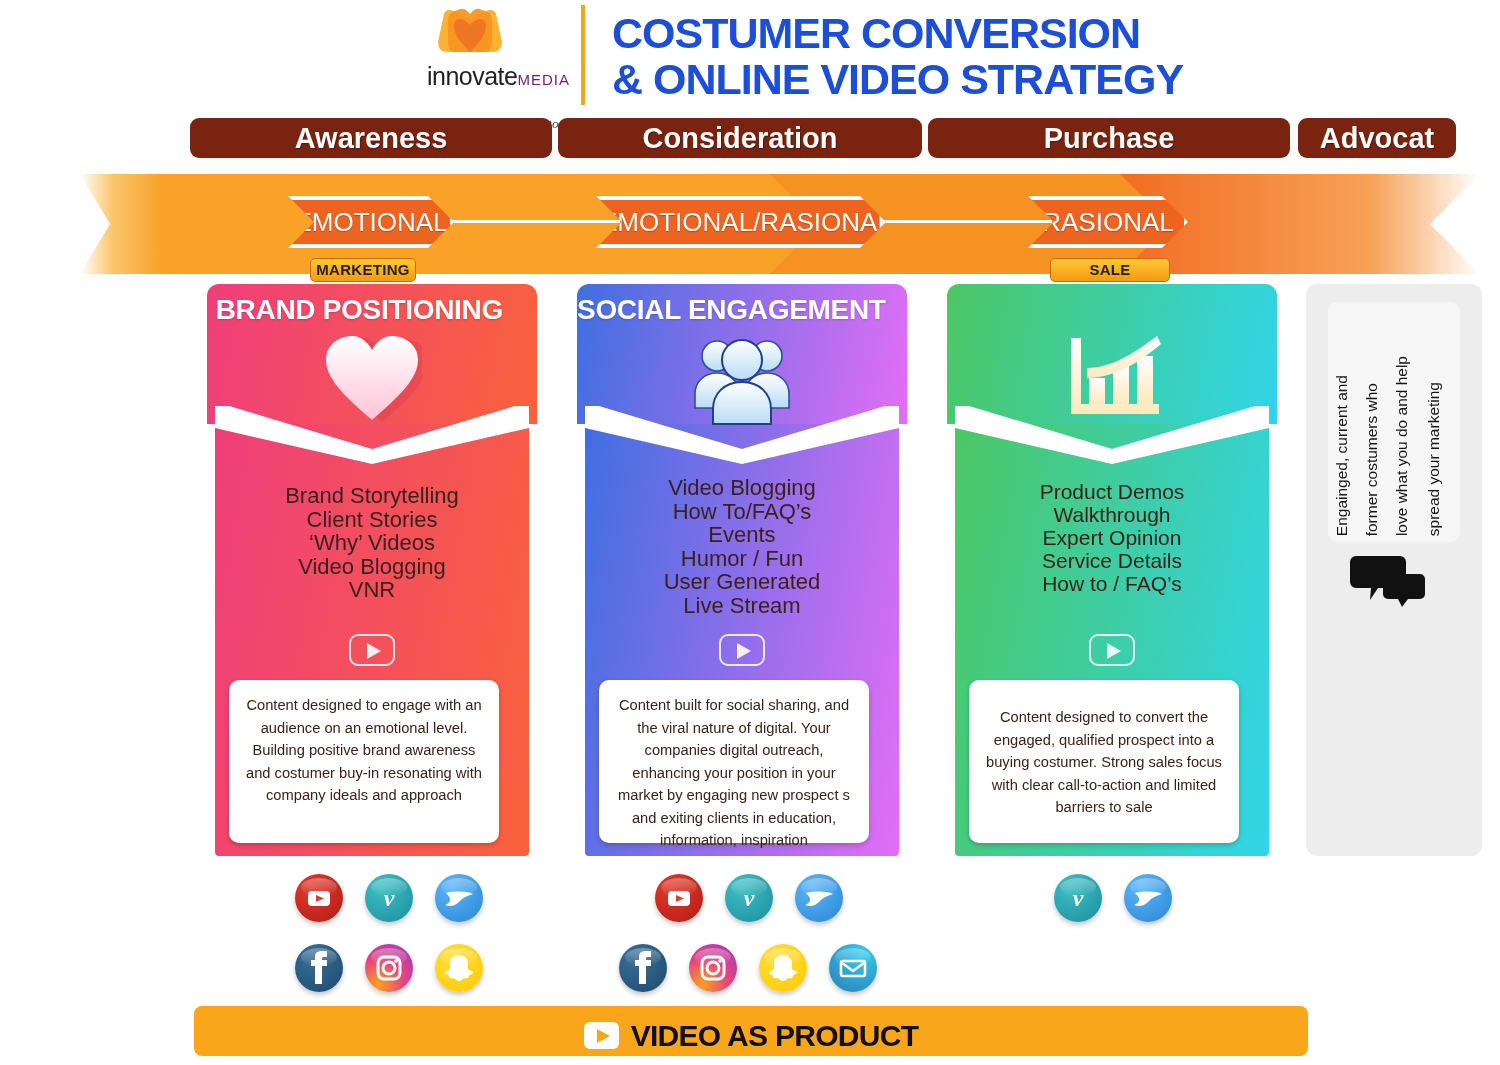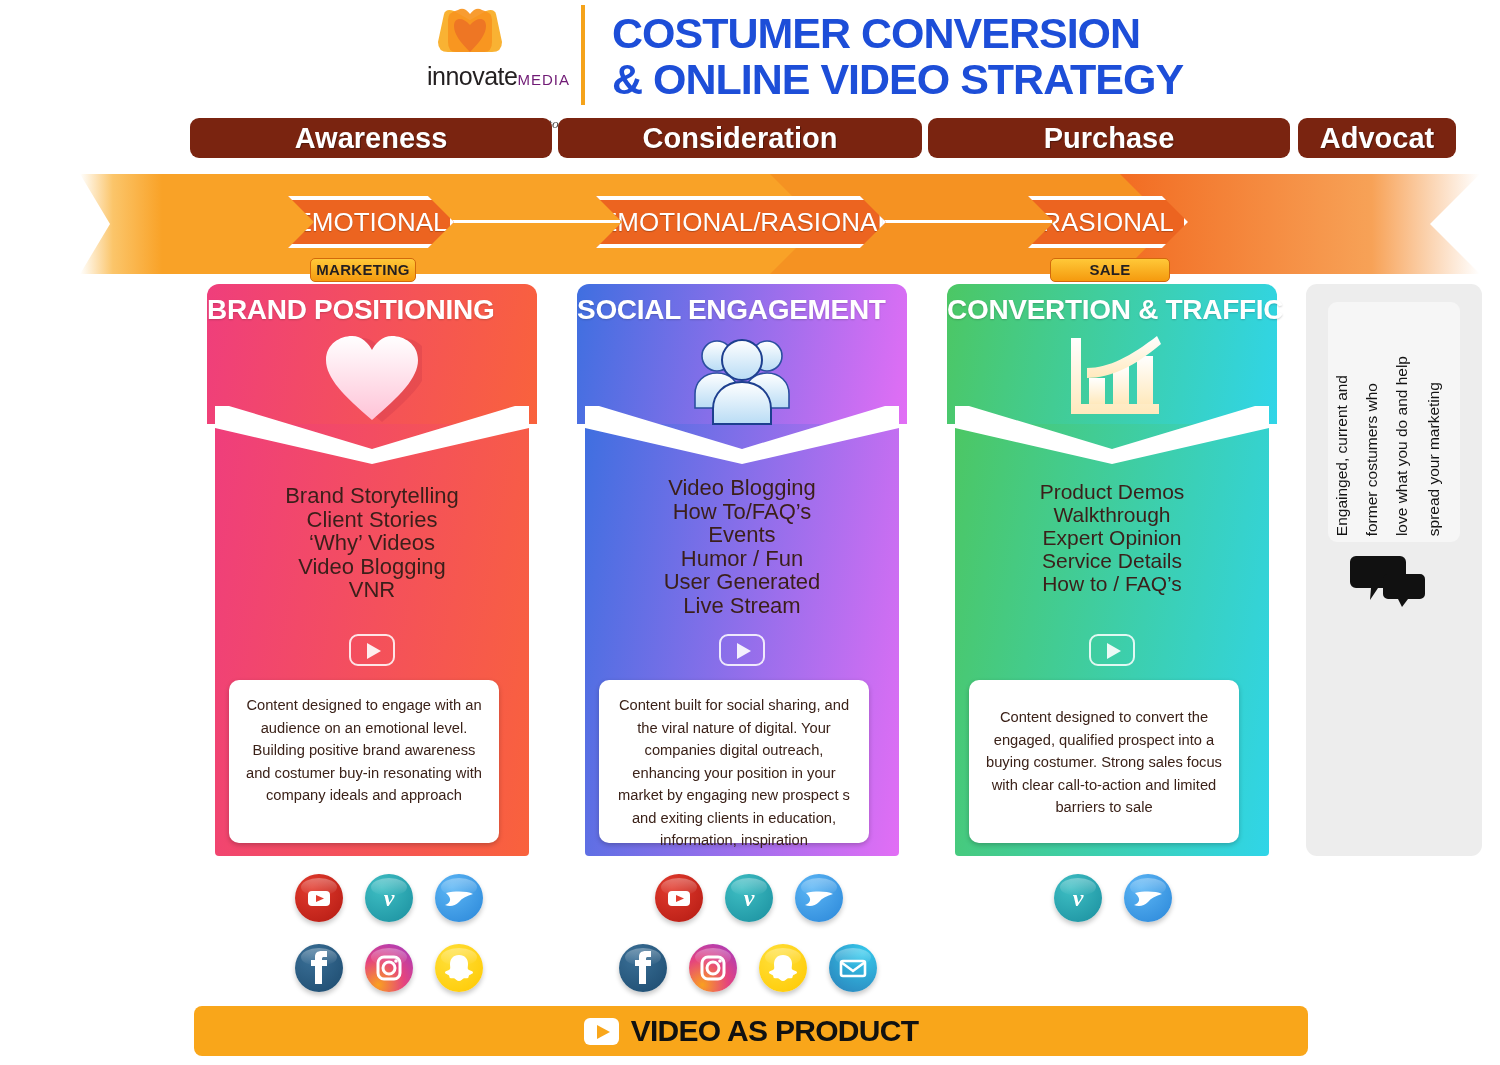--- a/index.html
+++ b/index.html
@@ -42,21 +42,21 @@
      border:1.5px solid #d2690c;border-radius:5px;box-sizing:border-box;
      color:#231f20;font-weight:bold;font-size:15px;line-height:21px;text-align:center;
      letter-spacing:.3px;}
 
   
   .card{top:284px;width:330px;height:572px;}
   .card-top{position:absolute;left:0;top:0;width:330px;height:140px;border-radius:12px 12px 0 0;}
   .card-body{position:absolute;left:8px;top:140px;width:314px;height:432px;border-radius:0 0 4px 4px;}
   .notch{position:absolute;left:8px;top:122px;width:314px;height:58px;background:#fff;
      clip-path:polygon(0 0,0 22px,50% 100%,100% 22px,100% 0,calc(100% - 14px) 0,50% 74%,14px 0);}
-  .card-title{position:absolute;left:0;top:10px;width:296px;text-align:left;
+  .card-title{position:absolute;left:0;top:10px;width:296px;text-align:right;
      color:#fff;font-weight:bold;font-size:28px;letter-spacing:-0.3px;
      text-shadow:0 1px 2px rgba(0,0,0,.18);white-space:nowrap;}
   .card-icon{position:absolute;left:0;top:44px;width:330px;height:96px;text-align:center;}
   .card-list{position:absolute;left:0;top:200px;width:330px;text-align:center;
      color:#3b1f1a;font-size:22px;line-height:23.5px;}
   .card-list div{white-space:nowrap;}
   .playbtn{position:absolute;top:0;left:50%;margin-left:-23px;width:46px;height:32px;
      border:2.5px solid rgba(255,255,255,.85);border-radius:9px;box-sizing:border-box;}
   .playbtn i{position:absolute;left:16px;top:7px;width:0;height:0;
      border-left:14px solid rgba(255,255,255,.9);border-top:8px solid transparent;
@@ -78,21 +78,21 @@
 
   
   .sicon{position:absolute;width:48px;height:48px;border-radius:50%;
      box-shadow:0 3px 5px rgba(0,0,0,.22), 0 0 0 3px #fff;}
   .sicon .gl{position:absolute;left:6px;top:4px;width:36px;height:18px;border-radius:50%;
      background:linear-gradient(rgba(255,255,255,.33),rgba(255,255,255,0));}
   .sicon svg{position:absolute;left:0;top:0;}
 
   
   #footer{left:194px;top:1006px;width:1114px;height:50px;background:#f9a61a;border-radius:8px;}
-  #footer-inner{position:absolute;left:0;top:0;width:1114px;height:50px;
+  #footer-inner{position:absolute;left:0;top:0;width:1114px;height:59px;
      display:flex;align-items:center;justify-content:center;gap:12px;}
   #footer-play{width:35px;height:27px;background:#fff;border-radius:6px;position:relative;}
   #footer-play i{position:absolute;left:13px;top:7px;width:0;height:0;
      border-left:13px solid #f9a61a;border-top:7px solid transparent;border-bottom:7px solid transparent;}
   #footer-label{font-weight:bold;font-size:30px;color:#111;letter-spacing:-.7px;}
 </style>
 </head>
 <body>
 
 <div class="abs" id="header">
@@ -234,21 +234,20 @@
       <i></i>
     </div>
   <div class="desc" style="top:396px;height:163px;padding-top:14px;">Content built for social sharing, and the viral nature of digital. Your companies digital outreach, enhancing your position in your market by engaging new prospect s and exiting clients in education, information, inspiration</div>
 </div>
 
 <div class="abs card" style="left:947px;">
   <div class="card-top" style="background:linear-gradient(100deg,#4cc764 0%,#30d5e8 100%);"></div>
   <div class="card-body" style="background:linear-gradient(100deg,#4cc764 0%,#30d5e8 100%);"></div>
   <div class="notch"></div>
 
-  <div class="card-title">CONVERTION &amp; TRAFFIC</div>
 
   <div class="card-icon">
     <svg width="110" height="92" viewBox="0 0 110 92" style="margin-top:6px;">
       <defs>
           <linearGradient id="cg" x1="0" y1="0" x2="0" y2="1">
         <stop offset="0" stop-color="#ffffff"></stop>
             <stop offset="1" stop-color="#ffe9bd"></stop>
       </linearGradient>
         </defs>
       <path d="M14 4 H24 V70 H102 V80 H14 Z" fill="url(#cg)"></path>

